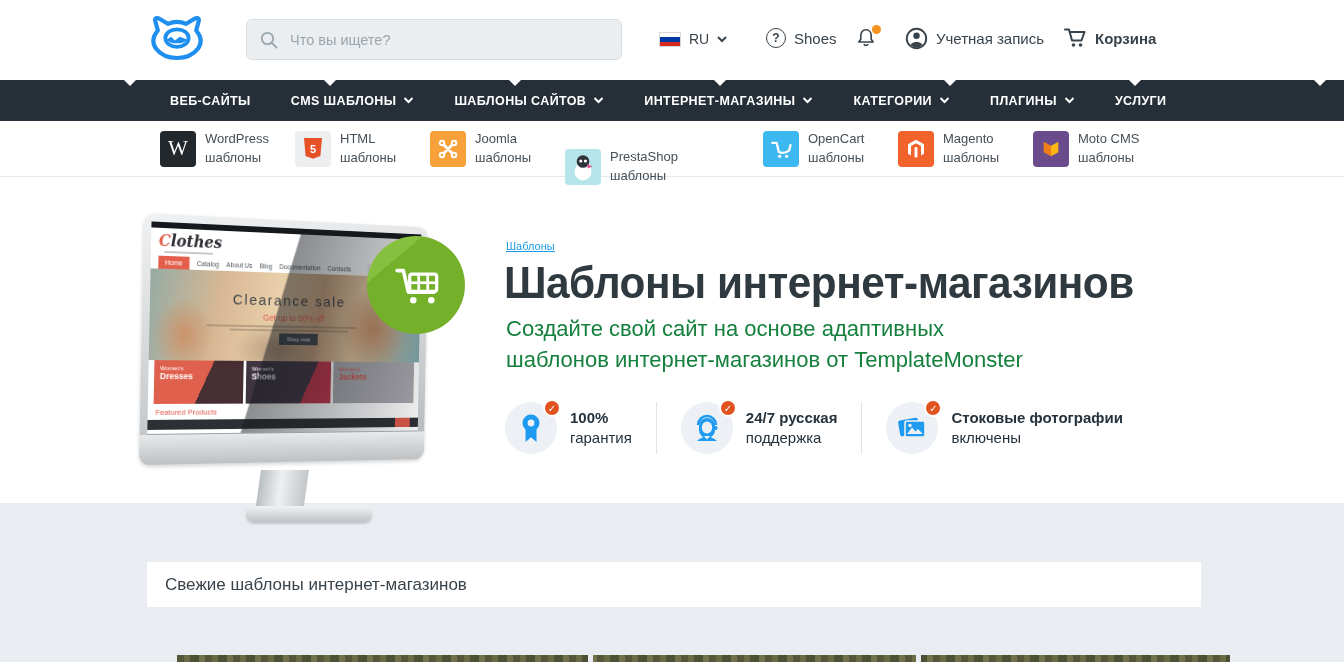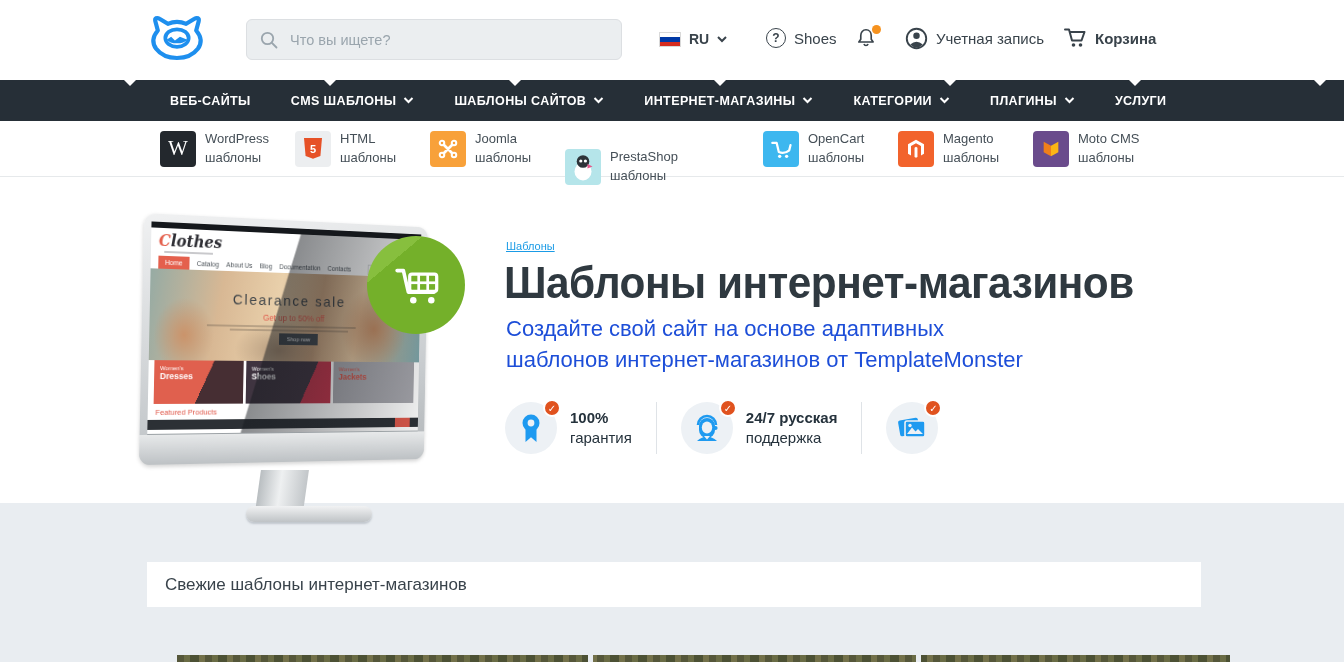--- a/index.html
+++ b/index.html
@@ -14,21 +14,21 @@
                 background: #ebeef0; border: 1px solid #dcdfe2; border-radius: 6px;
                 display: flex; align-items: center; padding: 0 13px; }
   .search-box svg { flex: 0 0 auto; margin-right: 10px; }
   .search-input { border: 0; background: transparent; outline: none; width: 100%;
                   font-size: 14.5px; color: #4b555d; font-family: inherit; }
   .search-input::placeholder { color: #9aa5ad; }
   .hdr-item { position: absolute; display: flex; align-items: center; gap: 8px;
               font-size: 15px; color: #39434b; cursor: pointer; }
   .flag { width: 22px; height: 15px; border: 1px solid #d9d9d9;
           background: linear-gradient(#ffffff 33%, #0039a6 33%, #0039a6 66%, #d52b1e 66%); }
-  .lang { left: 659px; top: 31px; font-weight: bold; font-size: 14px; }
+  .lang { left: 659px; top: 31px; font-weight: normal; font-size: 14px; }
   .help { left: 766px; top: 28px; }
   .help-circle { width: 20px; height: 20px; border: 1.7px solid #39434b; border-radius: 50%;
                  display: flex; align-items: center; justify-content: center;
                  font-size: 12px; font-weight: bold; color: #39434b; }
   .bell-wrap { left: 855px; top: 26px; position: absolute; width: 26px; height: 28px; cursor: pointer; }
   .bell-dot { position: absolute; right: 0; top: -1px; width: 9px; height: 9px;
               border-radius: 50%; background: #f6921e; }
   .account { left: 905px; top: 27px; }
   .cart-hdr { left: 1063px; top: 27px; font-weight: bold; }
 
@@ -49,21 +49,21 @@
               display: flex; align-items: center; justify-content: center; overflow: hidden; }
   .cms-label { font-size: 13px; color: #454f57; line-height: 1.45; }
   .wp-w { font-family: "Liberation Serif", serif; color: #fff; font-size: 21px; }
 
   
   .breadcrumb { position: absolute; left: 506px; top: 240px; font-size: 11px; color: #1a9be6;
                 text-decoration: underline; cursor: pointer; }
   .page-title { position: absolute; left: 504px; top: 257px; font-size: 45px; font-weight: bold;
                 color: #2f3940; letter-spacing: -.5px; white-space: nowrap;
                 transform: scaleX(.94); transform-origin: left top; }
-  .hero-subtitle { position: absolute; left: 506px; top: 313px; font-size: 22px; color: #1d4ed8;
+  .hero-subtitle { position: absolute; left: 506px; top: 313px; font-size: 22px; color: #15803d;
                    line-height: 31px; }
   .features { position: absolute; left: 505px; top: 402px; display: flex; align-items: center; }
   .feature { display: flex; align-items: center; gap: 13px; padding: 0 24px; }
   .feature:first-child { padding-left: 0; }
   .feature + .feature { border-left: 1px solid #dfe3e7; }
   .feature-icon-wrap { position: relative; width: 52px; height: 52px; border-radius: 50%;
                        background: #edf1f5; display: flex; align-items: center; justify-content: center; }
   .feature-badge { position: absolute; top: -3px; right: -4px; width: 18px; height: 18px;
                    border-radius: 50%; background: #e0521e; color: #fff; font-size: 10px;
                    display: flex; align-items: center; justify-content: center; border: 2px solid #fff; }
@@ -356,20 +356,24 @@
     <div class="feature">
       <span class="feature-icon-wrap">
         <svg width="32" height="30" viewBox="0 0 32 30">
           <rect x="3" y="6" width="20" height="16" rx="2" fill="#1e9af0" transform="rotate(-10 13 14)"></rect>
           <rect x="9" y="8" width="20" height="16" rx="2" fill="#1e9af0" stroke="#edf1f5" stroke-width="1.6"></rect>
           <path d="M11 21 L16 14.5 L19.5 18.5 L22 16 L27 21 Z" fill="#edf1f5"></path>
           <circle cx="14" cy="12.5" r="1.7" fill="#edf1f5"></circle>
         </svg>
         <span class="feature-badge">✓</span>
       </span>
+      <span class="feature-text">
+        <b>Стоковые фотографии</b>
+        <span>включены</span>
+      </span>
     </div>
   </div>
 
   <div class="gray-section"></div>
 
   <div>
     <div class="stand-neck"></div>
     <div class="stand-base"></div>
     <div class="monitor">
       <div class="screen">

